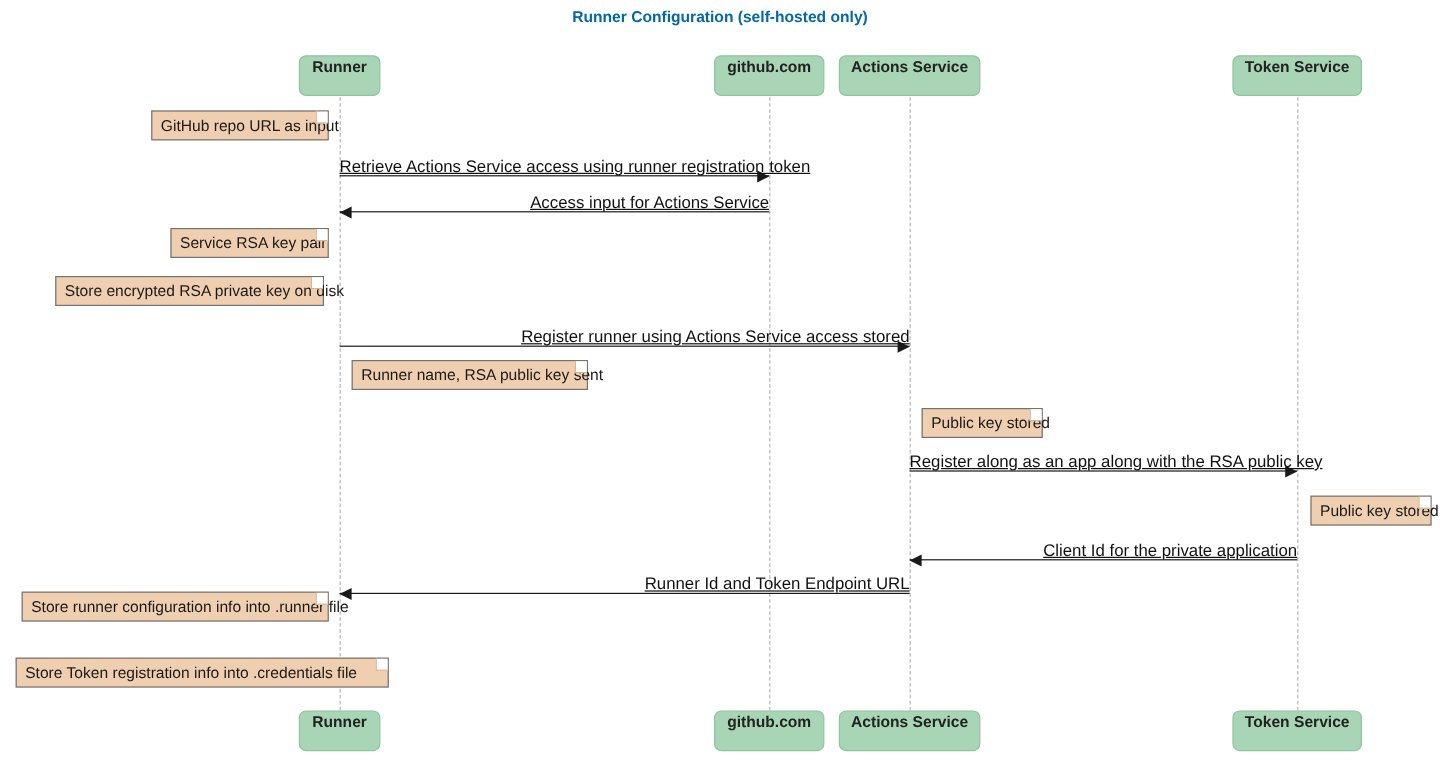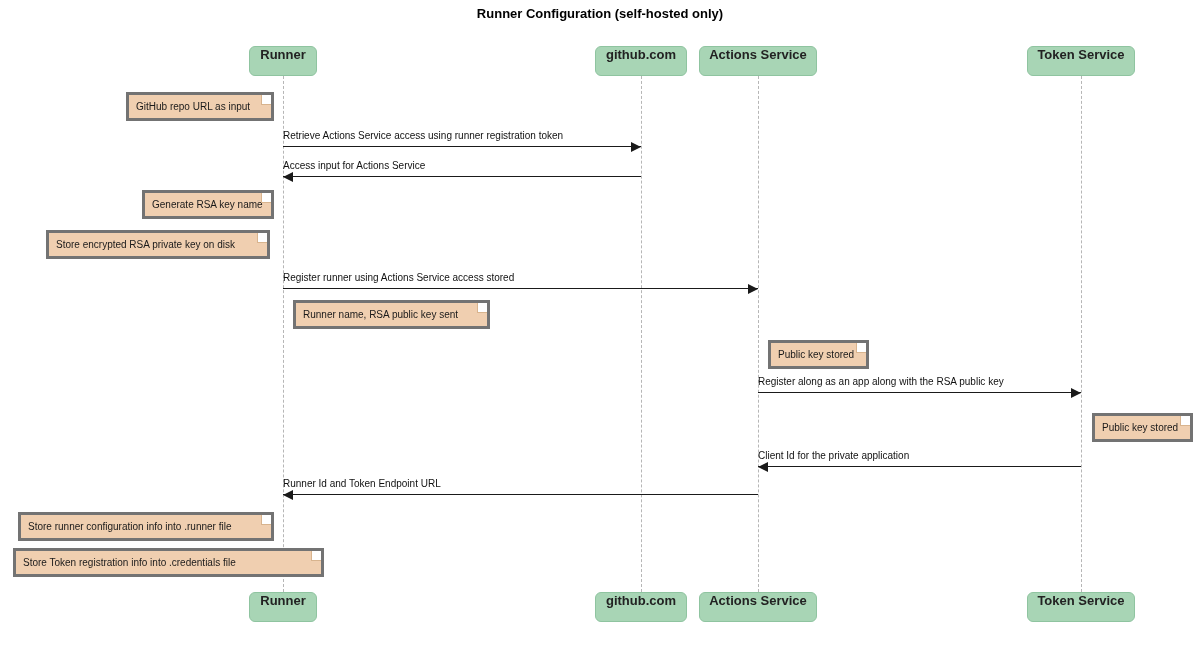--- a/index.html
+++ b/index.html
@@ -19,48 +19,48 @@
     background: #ffffff;
   }
   .title {
     position: absolute;
     top: 6px;
     left: 0;
     width: 1200px;
     text-align: center;
     font-size: 13px;
     font-weight: bold;
-    color: #000000;
+    color: #0369a1;
   }
   .lifeline {
     position: absolute;
     width: 0;
     border-left: 1px dashed #b6b6b6;
   }
   .actor {
     position: absolute;
     height: 30px;
     background: #a8d5b5;
     border: 1px solid #8fc4a0;
     border-radius: 6px;
     display: flex;
-    align-items: flex-start;
+    align-items: flex-end;
     justify-content: center;
     font-size: 13px;
     font-weight: bold;
     color: #222222;
     box-sizing: border-box;
     white-space: nowrap;
-    padding: 0 8px;
+    padding: 16px 8px;
   }
   .note {
     position: absolute;
     background: #f0cfb0;
-    border: 3px solid #737373;
-    font-size: 10px;
+    border: 1px solid #737373;
+    font-size: 13px;
     color: #1a1a1a;
     padding: 5px 8px 5px 7px;
     box-sizing: border-box;
     white-space: nowrap;
     line-height: 13px;
   }
   .note::after {
     content: "";
     position: absolute;
     top: 0;
@@ -84,24 +84,25 @@
     border-bottom: 5px solid transparent;
   }
   .arrow-head.right {
     border-left: 10px solid #1a1a1a;
   }
   .arrow-head.left {
     border-right: 10px solid #1a1a1a;
   }
   .msg-label {
     position: absolute;
-    font-size: 10px;
+    font-size: 14px;
     color: #111111;
     white-space: nowrap;
-    text-align: left;
+    text-align: right;
+    text-decoration: underline;
   }
 </style>
 </head>
 <body>
 
 <div id="diagram">
   <div class="title">Runner Configuration (self-hosted only)</div>
 <div class="lifeline" style="left: 283px; top: 76px; height: 516px;"></div>
     <div class="actor" style="left: 249px; top: 46px; width: 68px;">
       <span>Runner</span>
@@ -142,20 +143,20 @@
     <div class="msg-line" style="left: 758px; top: 392px; width: 323px;"></div>
     <div class="arrow-head right" style="top: 387.5px; left: 1071px;"></div>
     <div class="msg-label" style="left: 758px; width: 323px; top: 376px;">Register along as an app along with the RSA public key</div>
     <div class="msg-line" style="left: 758px; top: 466px; width: 323px;"></div>
     <div class="arrow-head left" style="top: 461.5px; left: 758px;"></div>
     <div class="msg-label" style="left: 758px; width: 323px; top: 450px;">Client Id for the private application</div>
     <div class="msg-line" style="left: 283px; top: 494px; width: 475px;"></div>
     <div class="arrow-head left" style="top: 489.5px; left: 283px;"></div>
     <div class="msg-label" style="left: 283px; width: 475px; top: 478px;">Runner Id and Token Endpoint URL</div>
     <div class="note" style="left: 126px; top: 92px; width: 148px;"><span>GitHub repo URL as input</span></div>
-    <div class="note" style="left: 142px; top: 190px; width: 132px;"><span>Generate RSA key name</span></div>
+    <div class="note" style="left: 142px; top: 190px; width: 132px;"><span>Service RSA key pair</span></div>
     <div class="note" style="left: 46px; top: 230px; width: 224px;"><span>Store encrypted RSA private key on disk</span></div>
     <div class="note" style="left: 293px; top: 300px; width: 197px;"><span>Runner name, RSA public key sent</span></div>
     <div class="note" style="left: 768px; top: 340px; width: 101px;"><span>Public key stored</span></div>
     <div class="note" style="left: 1092px; top: 413px; width: 101px;"><span>Public key stored</span></div>
-    <div class="note" style="left: 18px; top: 512px; width: 256px;"><span>Store runner configuration info into .runner file</span></div>
+    <div class="note" style="left: 18px; top: 493px; width: 256px;"><span>Store runner configuration info into .runner file</span></div>
     <div class="note" style="left: 13px; top: 548px; width: 311px;"><span>Store Token registration info into .credentials file</span></div>
   </div>
 
 </body></html>

